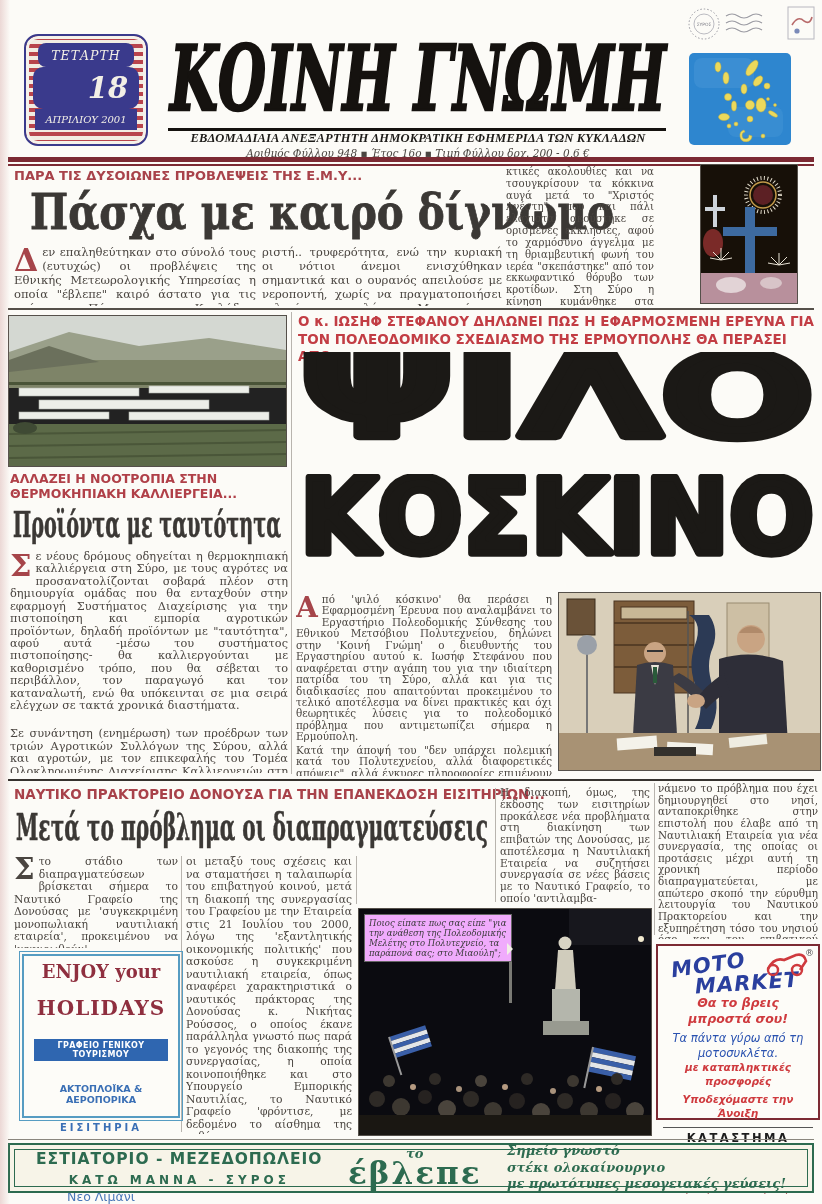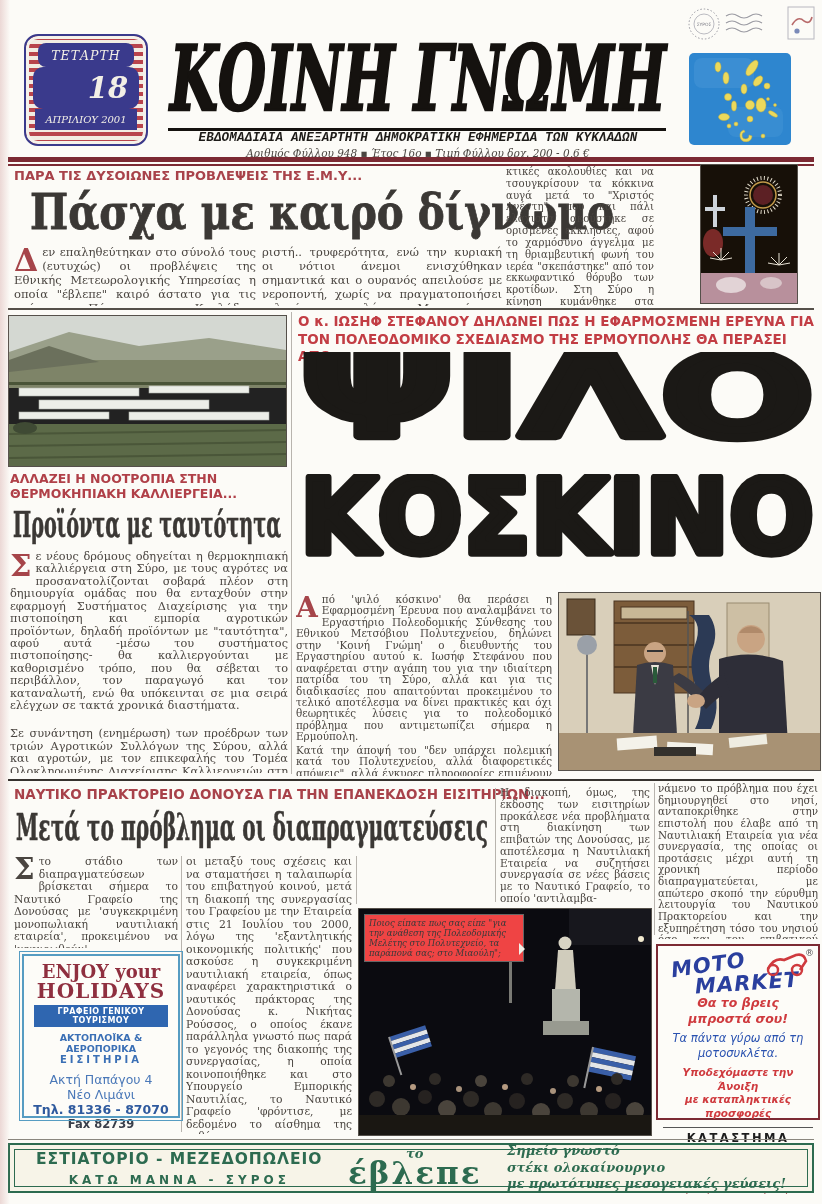--- a/index.html
+++ b/index.html
@@ -21,26 +21,26 @@
   #datebox{left:24px;top:34px;width:124px;height:112px;border:2px solid #3a3a8c;border-radius:14px;
     background:repeating-linear-gradient(180deg,#b8444c 0 4px,#f2ece2 4px 8px);
     box-shadow:inset 0 0 0 3px #f5f2ea;display:flex;flex-direction:column;align-items:center;justify-content:flex-start;
     padding:7px 0;box-sizing:border-box;}
   .datepill{background:#3a3a8c;color:#f2efe6;font-family:"DejaVu Serif",serif;font-style:italic;
     display:flex;align-items:center;justify-content:center;}
   #daypill{width:96px;height:24px;border-radius:8px;font-size:12.5px;letter-spacing:1px;}
   #numpill{width:62px;height:42px;border-radius:10px;font-size:29px;font-weight:bold;padding-left:44px;}
   #monthpill{width:102px;height:21px;border-radius:0;font-size:10px;}
   
-  #subtitle{left:166px;top:131px;width:504px;text-align:center;font-family:Liberation Mono, monospace;
+  #subtitle{left:166px;top:131px;width:504px;text-align:center;font-family:Liberation Serif, serif;
     font-weight:bold;font-style:italic;font-size:12.5px;color:#1d1b18;letter-spacing:.2px;}
   #issueline{left:166px;top:147px;width:504px;text-align:center;font-style:italic;font-size:10.5px;color:#4a4540;}
   
   #enjoy{left:22px;top:954px;width:158px;height:164px;border:2px solid #569cc2;outline:1px solid #569cc2;outline-offset:2px;
-    background:#fdfcf8;box-sizing:border-box;display:flex;flex-direction:column;align-items:center;padding:7px 4px 4px;gap:0;
+    background:#fdfcf8;box-sizing:border-box;display:flex;flex-direction:column;align-items:center;padding:7px 4px 4px;gap:17px;
     font-family:"DejaVu Sans",sans-serif;text-align:center;}
   .enjoy-t1{font-family:"DejaVu Serif",serif;font-weight:bold;font-size:18px;color:#8f2f3f;line-height:1;}
   .enjoy-t2{font-family:"DejaVu Serif",serif;font-weight:bold;font-size:20px;color:#8f2f3f;line-height:1;letter-spacing:1px;}
   .enjoy-bar{background:#2f66b0;color:#fff;font-weight:bold;font-size:8px;padding:2px 4px;letter-spacing:.4px;margin-top:4px;width:92%;box-sizing:border-box;}
   .enjoy-sv1{color:#3a6fb5;font-weight:bold;font-size:9.5px;margin-top:5px;}
   .enjoy-sv2{color:#3a6fb5;font-weight:bold;font-size:10px;letter-spacing:3px;}
   .enjoy-ad1{color:#4a78b8;font-size:12.5px;margin-top:7px;}
   .enjoy-ad2{color:#4a78b8;font-size:12.5px;}
   .enjoy-ph{color:#2f5a9e;font-weight:bold;font-size:12.5px;}
   .enjoy-fx{color:#3a3f4a;font-weight:bold;font-size:11.5px;}
@@ -61,21 +61,21 @@
   #pithari{left:8px;top:1143px;width:806px;height:50px;border:2.5px solid #2d6b50;outline:1px solid #2d6b50;outline-offset:-7px;
     background:#f7f4e8;box-sizing:border-box;display:flex;align-items:center;justify-content:space-between;padding:0 26px;color:#2d6b50;}
   .pit-left{text-align:center;font-family:"DejaVu Sans",sans-serif;font-weight:bold;}
   .pit-l1{font-size:15.5px;letter-spacing:1px;}
   .pit-l2{font-size:12px;letter-spacing:4px;margin-top:5px;}
   .pit-center{text-align:center;line-height:.9;}
   .pit-small{font-style:italic;font-weight:bold;font-size:13px;}
   .pit-big{font-weight:bold;font-size:31px;letter-spacing:2px;font-family:"DejaVu Serif",serif;}
   .pit-right{font-style:italic;font-weight:bold;font-size:13px;line-height:1.3;font-family:"DejaVu Serif",serif;}
   
-  #statue-caption{left:364px;top:914px;width:160px;background:#ef4444;border:1px solid #666;box-sizing:border-box;
+  #statue-caption{left:364px;top:914px;width:148px;background:#f0abfc;border:1px solid #666;box-sizing:border-box;
     padding:3px 4px;font-style:italic;font-size:8.5px;line-height:1.18;color:#3a3a3a;z-index:5;}
   #statue-caption::after{content:"";position:absolute;right:-8px;bottom:6px;border:6px solid transparent;border-left-color:#f2efe6;}
 </style>
 </head>
 <body>
 
 <div id="page">
 
   <svg class="abs" style="left:686px;top:4px" width="132" height="40" viewBox="0 0 132 40">
     <circle cx="18" cy="20" r="15" fill="none" stroke="#9a9aa2" stroke-width="1" stroke-dasharray="1.5 2"></circle>
@@ -373,22 +373,22 @@
         <circle cx="10" cy="21" r="5" fill="none" stroke="#cf3a3e" stroke-width="2.4"></circle>
         <circle cx="34" cy="21" r="5" fill="none" stroke="#cf3a3e" stroke-width="2.4"></circle>
         <path d="M5 20 q6 -12 16 -9 l12 -5 q8 -2 10 6 l-6 9" fill="none" stroke="#cf3a3e" stroke-width="2.6"></path>
       </svg>
       <span class="moto-reg">®</span>
     </div>
     <div class="moto-slog">Θα το βρεις</div>
     <div class="moto-slog">μπροστά σου!</div>
     <div class="moto-desc">Τα πάντα γύρω από τη</div>
     <div class="moto-desc" style="margin-top:0">μοτοσυκλέτα.</div>
+    <div class="moto-offer" style="margin-top:0">με καταπληκτικές προσφορές</div>
     <div class="moto-offer">Υποδεχόμαστε την Άνοιξη</div>
-    <div class="moto-offer" style="margin-top:0">με καταπληκτικές προσφορές</div>
     <div class="moto-store">ΚΑΤΑΣΤΗΜΑ ΚΥΚΛΑΔΩΝ</div>
     <div class="moto-addr">ΗΡ. ΠΟΛΥΤΕΧΝΕΙΟΥ 54 - ΕΡΜΟΥΠΟΛΗ - ΣΥΡΟΣ</div>
     <div class="moto-addr" style="margin-top:0">ΤΗΛ.: (0281) 88581 - FAX: (0281) 88394</div>
   </div>
 
   <div class="abs" style="left:8px;top:1139px;width:806px;height:1px;background:#8a867e"></div>
   <div id="pithari" class="abs">
     <div class="pit-left">
       <div class="pit-l1">ΕΣΤΙΑΤΟΡΙΟ - ΜΕΖΕΔΟΠΩΛΕΙΟ</div>
       <div class="pit-l2">ΚΑΤΩ ΜΑΝΝΑ - ΣΥΡΟΣ</div>

